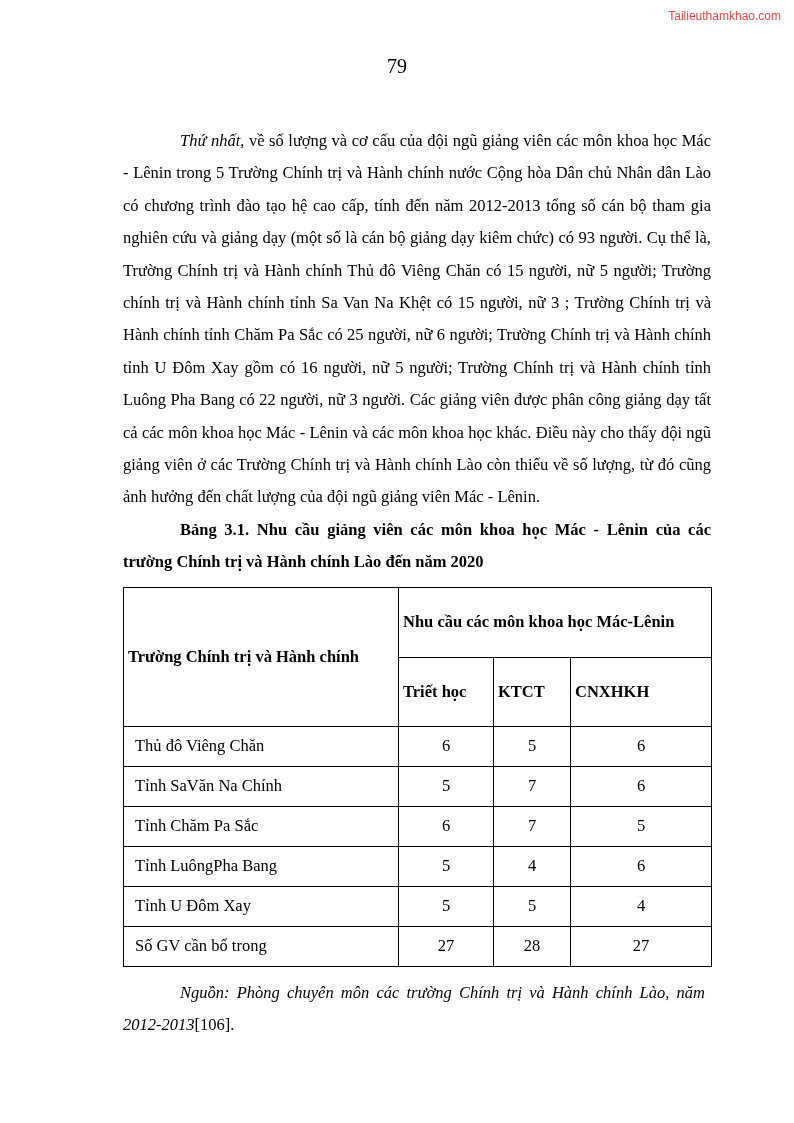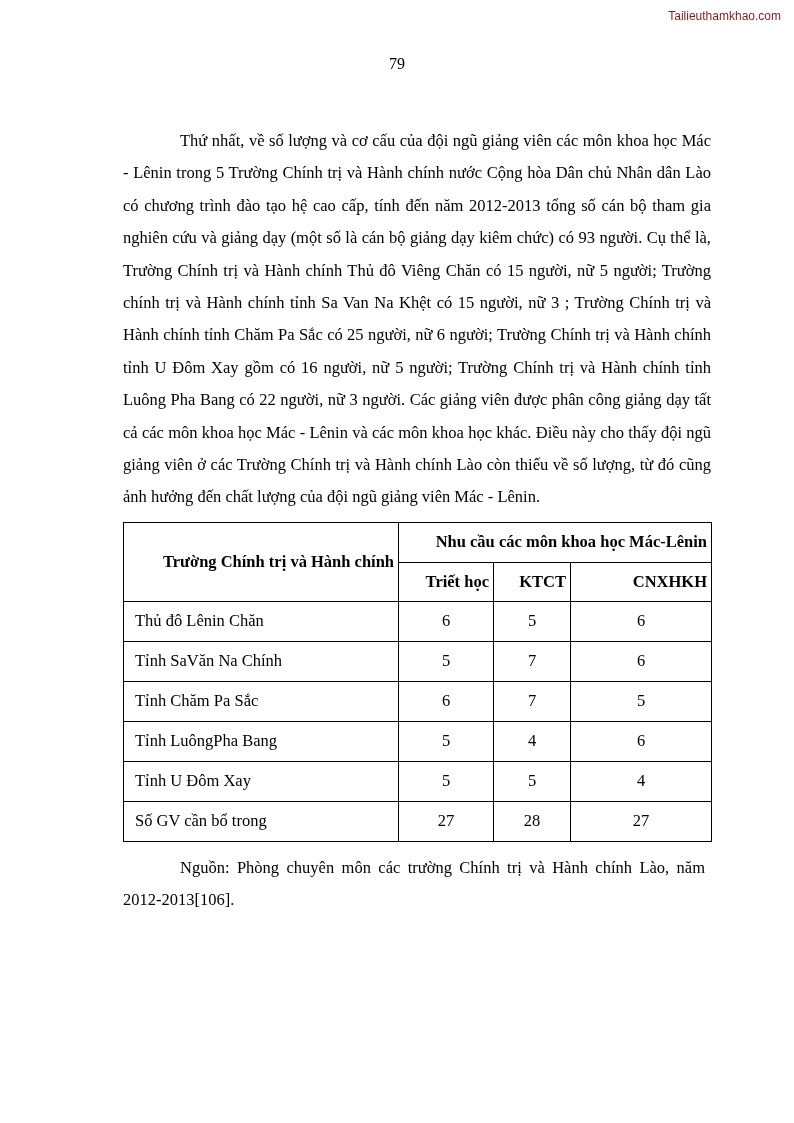--- a/index.html
+++ b/index.html
@@ -13,28 +13,28 @@
     position: relative;
     width: 794px; height: 1123px;
     background: #ffffff;
     overflow: hidden;
   }
   .watermark {
     position: absolute;
     top: 9px; right: 13px;
     font-family: "Liberation Sans", sans-serif;
     font-size: 12px;
-    color: #7f1d1d;
+    color: #ef4444;
   }
   .page-number {
     position: absolute;
     top: 55px; left: 0;
     width: 100%;
     text-align: center;
-    font-size: 16px;
+    font-size: 20px;
   }
   .content {
     position: absolute;
     left: 123px; top: 125px;
     width: 588px;
   }
   .para {
     font-size: 16.5px;
     line-height: 32.4px;
     text-align: justify;
@@ -42,34 +42,34 @@
     margin: 0;
   }
   .caption {
     font-size: 16.5px;
     line-height: 32.4px;
     font-weight: 700;
     text-align: justify;
     text-indent: 57px;
     margin: 0;
   }
-  .italic { }
+  .italic { font-style: italic; }
   table.data {
     border-collapse: collapse;
     width: 588px;
     table-layout: fixed;
     margin-top: 8px;
   }
   table.data th, table.data td {
     border: 1px solid #000;
     font-size: 16.5px;
     vertical-align: middle;
     overflow: hidden;
   }
-  table.data th { font-weight: 700; text-align: right; padding: 0 4px; }
+  table.data th { font-weight: 700; text-align: left; padding: 15px 4px; }
   tr.group-row th { height: 39px; }
   tr.sub-row th { height: 38px; }
   td.name {
     text-align: left;
     padding-left: 11px;
     height: 37px;
   }
   td.num { text-align: center; height: 37px; }
   th.col1 { text-align: center; padding-left: 8px; }
   .source {
@@ -86,20 +86,21 @@
 <div class="page">
 
   <div class="watermark">Tailieuthamkhao.com</div>
 
   <div class="page-number">79</div>
 
   <div class="content">
 
     <p class="para"><span class="italic">Thứ nhất</span><span>, về số lượng và cơ cấu của đội ngũ giảng viên các môn khoa học Mác - Lênin trong 5 Trường Chính trị và Hành chính nước Cộng hòa Dân chủ Nhân dân Lào có chương trình đào tạo hệ cao cấp, tính đến năm 2012-2013 tổng số cán bộ tham gia nghiên cứu và giảng dạy (một số là cán bộ giảng dạy kiêm chức) có 93 người. Cụ thể là, Trường Chính trị và Hành chính Thủ đô Viêng Chăn có 15 người, nữ 5 người; Trường chính trị và Hành chính tỉnh Sa Van Na Khệt có 15 người, nữ 3 ; Trường Chính trị và Hành chính tỉnh Chăm Pa Sắc có 25 người, nữ 6 người; Trường Chính trị và Hành chính tỉnh U Đôm Xay gồm có 16 người, nữ 5 người; Trường Chính trị và Hành chính tỉnh Luông Pha Bang có 22 người, nữ 3 người. Các giảng viên được phân công giảng dạy tất cả các môn khoa học Mác - Lênin và các môn khoa học khác. Điều này cho thấy đội ngũ giảng viên ở các Trường Chính trị và Hành chính Lào còn thiếu về số lượng, từ đó cũng ảnh hưởng đến chất lượng của đội ngũ giảng viên Mác - Lênin.</span></p>
 
+    <p class="caption">Bảng 3.1. Nhu cầu giảng viên các môn khoa học Mác - Lênin của các trường Chính trị và Hành chính Lào đến năm 2020</p>
 
     <table class="data">
       <colgroup>
         <col style="width:275px">
         <col style="width:95px">
         <col style="width:77px">
         <col style="width:141px">
       </colgroup>
       <thead>
         <tr class="group-row">
@@ -107,21 +108,21 @@
           <th colspan="3">Nhu cầu các môn khoa học Mác-Lênin</th>
         </tr>
         <tr class="sub-row">
           <th>Triết học</th>
           <th>KTCT</th>
           <th>CNXHKH</th>
         </tr>
       </thead>
       <tbody>
         <tr>
-          <td class="name">Thủ đô Lênin Chăn</td>
+          <td class="name">Thủ đô Viêng Chăn</td>
           <td class="num">6</td>
           <td class="num">5</td>
           <td class="num">6</td>
         </tr>
         <tr>
           <td class="name">Tỉnh SaVăn Na Chính</td>
           <td class="num">5</td>
           <td class="num">7</td>
           <td class="num">6</td>
         </tr>

